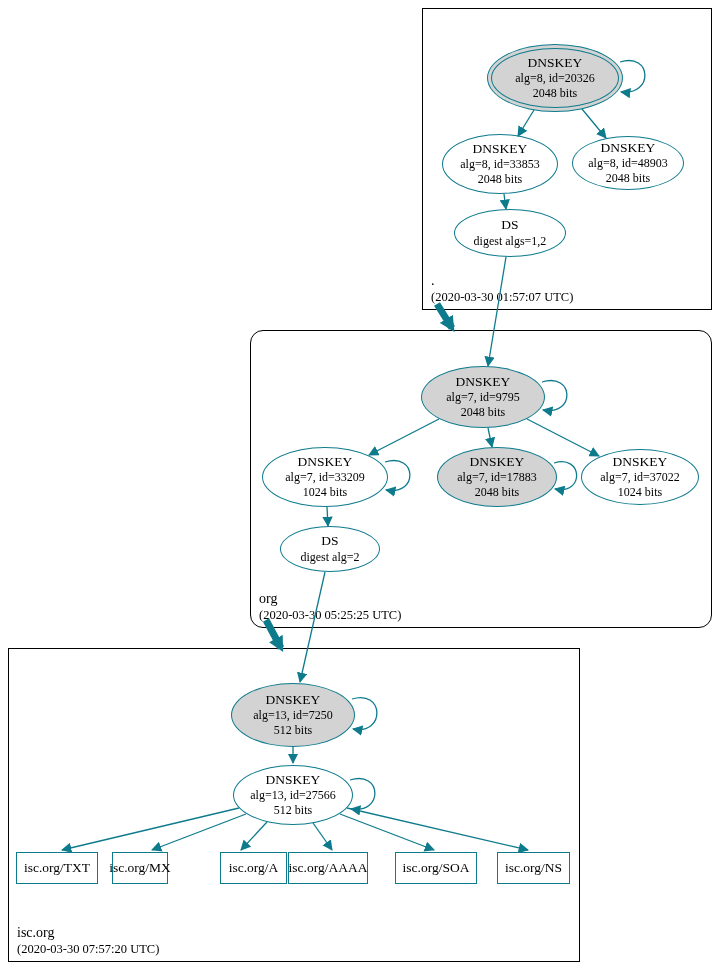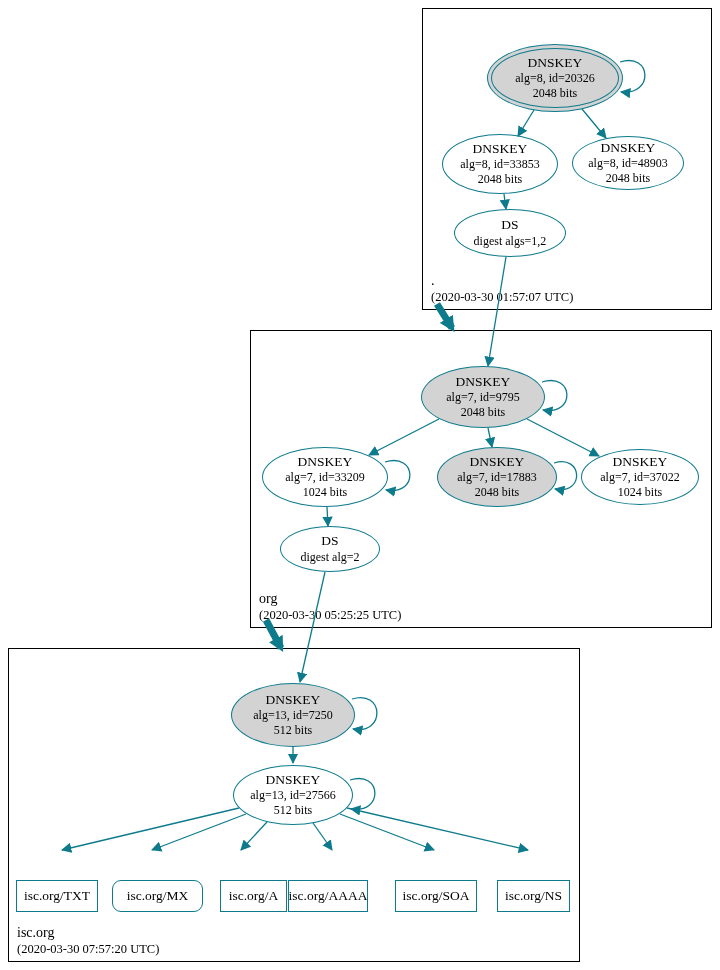--- a/index.html
+++ b/index.html
@@ -33,38 +33,37 @@
   }
   .ntype   { font-size: 13.5px; line-height: 1.2; }
   .ndetail { font-size: 12px; line-height: 1.25; }
 
   .rrset {
     position: absolute; z-index: 2; height: 32px;
     border: 1.4px solid var(--edge, #0e7b8d);
     background: var(--node-fill, #ffffff);
     display: flex; align-items: center; justify-content: center;
     font-size: 13.5px;
-    margin-top: 28px;
   }
 
   svg.edges { position: absolute; left: 0; top: 0; z-index: 3; pointer-events: none; }
   .edge { stroke: var(--edge, #0e7b8d); stroke-width: 1.3; fill: none; }
   .edge.thick { stroke-width: 7; }
   .ahead { fill: var(--edge, #0e7b8d); }
 </style>
 </head>
 <body>
 
 <div class="canvas">
 
   <div class="zonebox" style="left:422px; top:8px; width:290px; height:302px;">
     <div class="zone-label">.</div>
     <div class="zone-time">(2020-03-30 01:57:07 UTC)</div>
   </div>
-  <div class="zonebox" style="left:250px; top:330px; width:462px; height:298px;">
+  <div class="zonebox" style="left:250px; top:330px; width:462px; height:298px;border-radius:13px;">
     <div class="zone-label">org</div>
     <div class="zone-time">(2020-03-30 05:25:25 UTC)</div>
   </div>
   <div class="zonebox" style="left:8px; top:648px; width:572px; height:314px;">
     <div class="zone-label">isc.org</div>
     <div class="zone-time">(2020-03-30 07:57:20 UTC)</div>
   </div>
 
   <div class="node double gray" style="left:487px; top:44px; width:136px; height:68px;">
     <span class="ntype">DNSKEY</span>
@@ -118,21 +117,21 @@
   </div>
   <div class="node" style="left:233px; top:765px; width:120px; height:60px;">
     <span class="ntype">DNSKEY</span>
     <span class="ndetail">alg=13, id=27566</span>
     <span class="ndetail">512 bits</span>
   </div>
 
   <div class="rrset" style="left:16px; top:852px; width:82px;">
     <span>isc.org/TXT</span>
   </div>
-  <div class="rrset" style="left:112px; top:852px; width:91px;border-radius:9px;">
+  <div class="rrset" style="left:112px; top:852px; width:56px;">
     <span>isc.org/MX</span>
   </div>
   <div class="rrset" style="left:220px; top:852px; width:67px;">
     <span>isc.org/A</span>
   </div>
   <div class="rrset" style="left:288px; top:852px; width:80px;">
     <span>isc.org/AAAA</span>
   </div>
   <div class="rrset" style="left:395px; top:852px; width:82px;">
     <span>isc.org/SOA</span>

